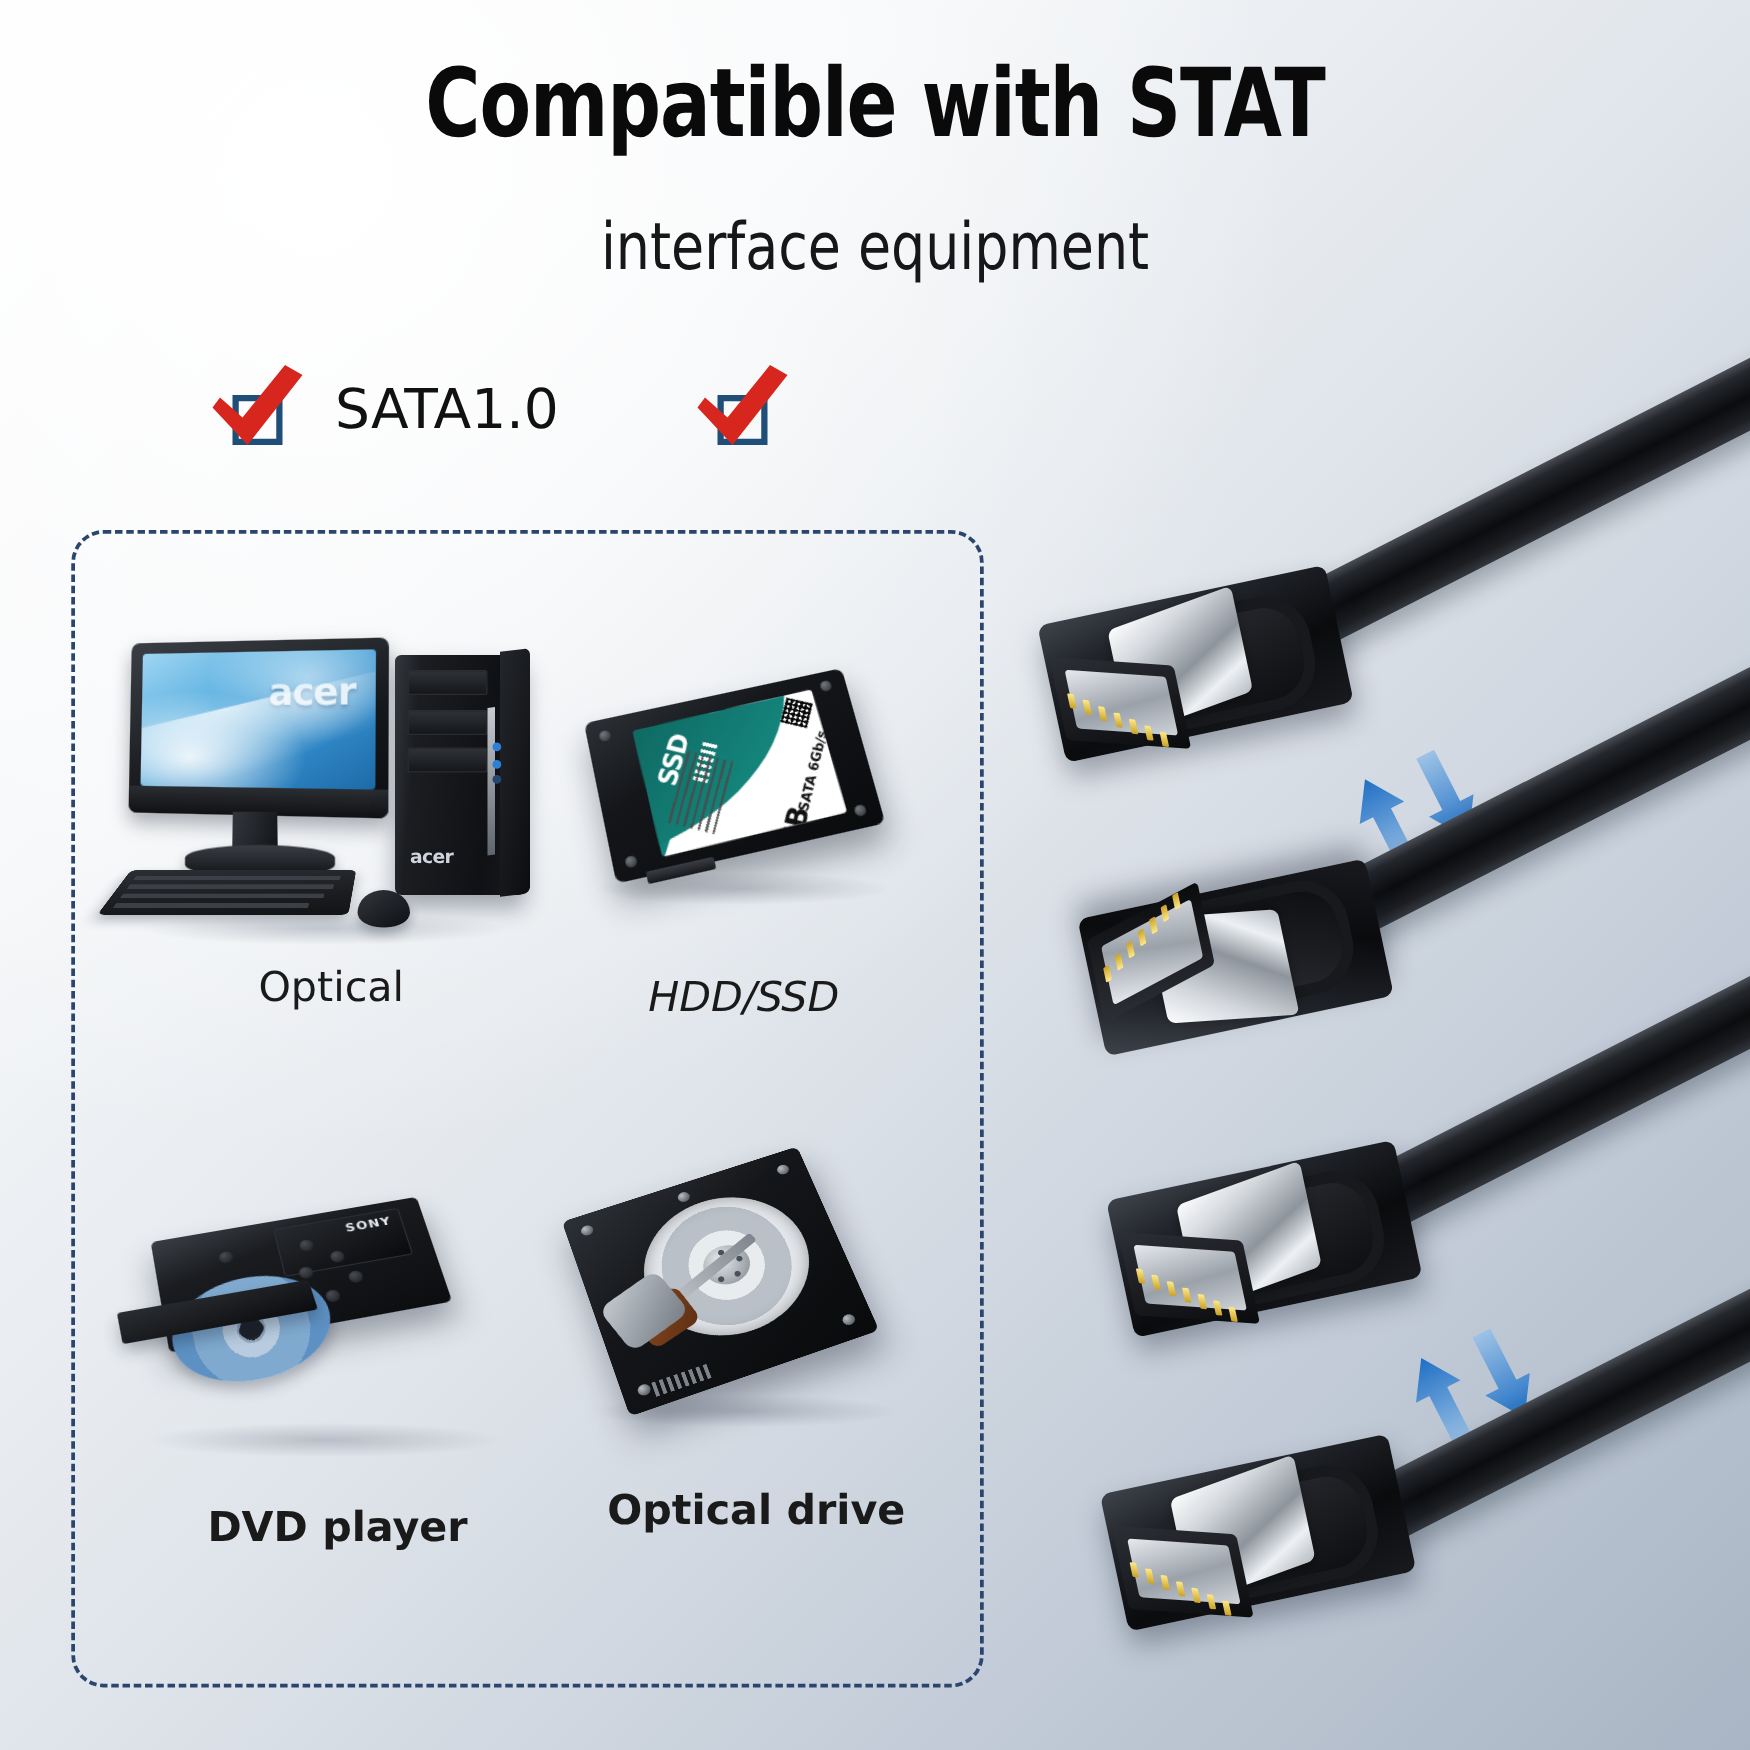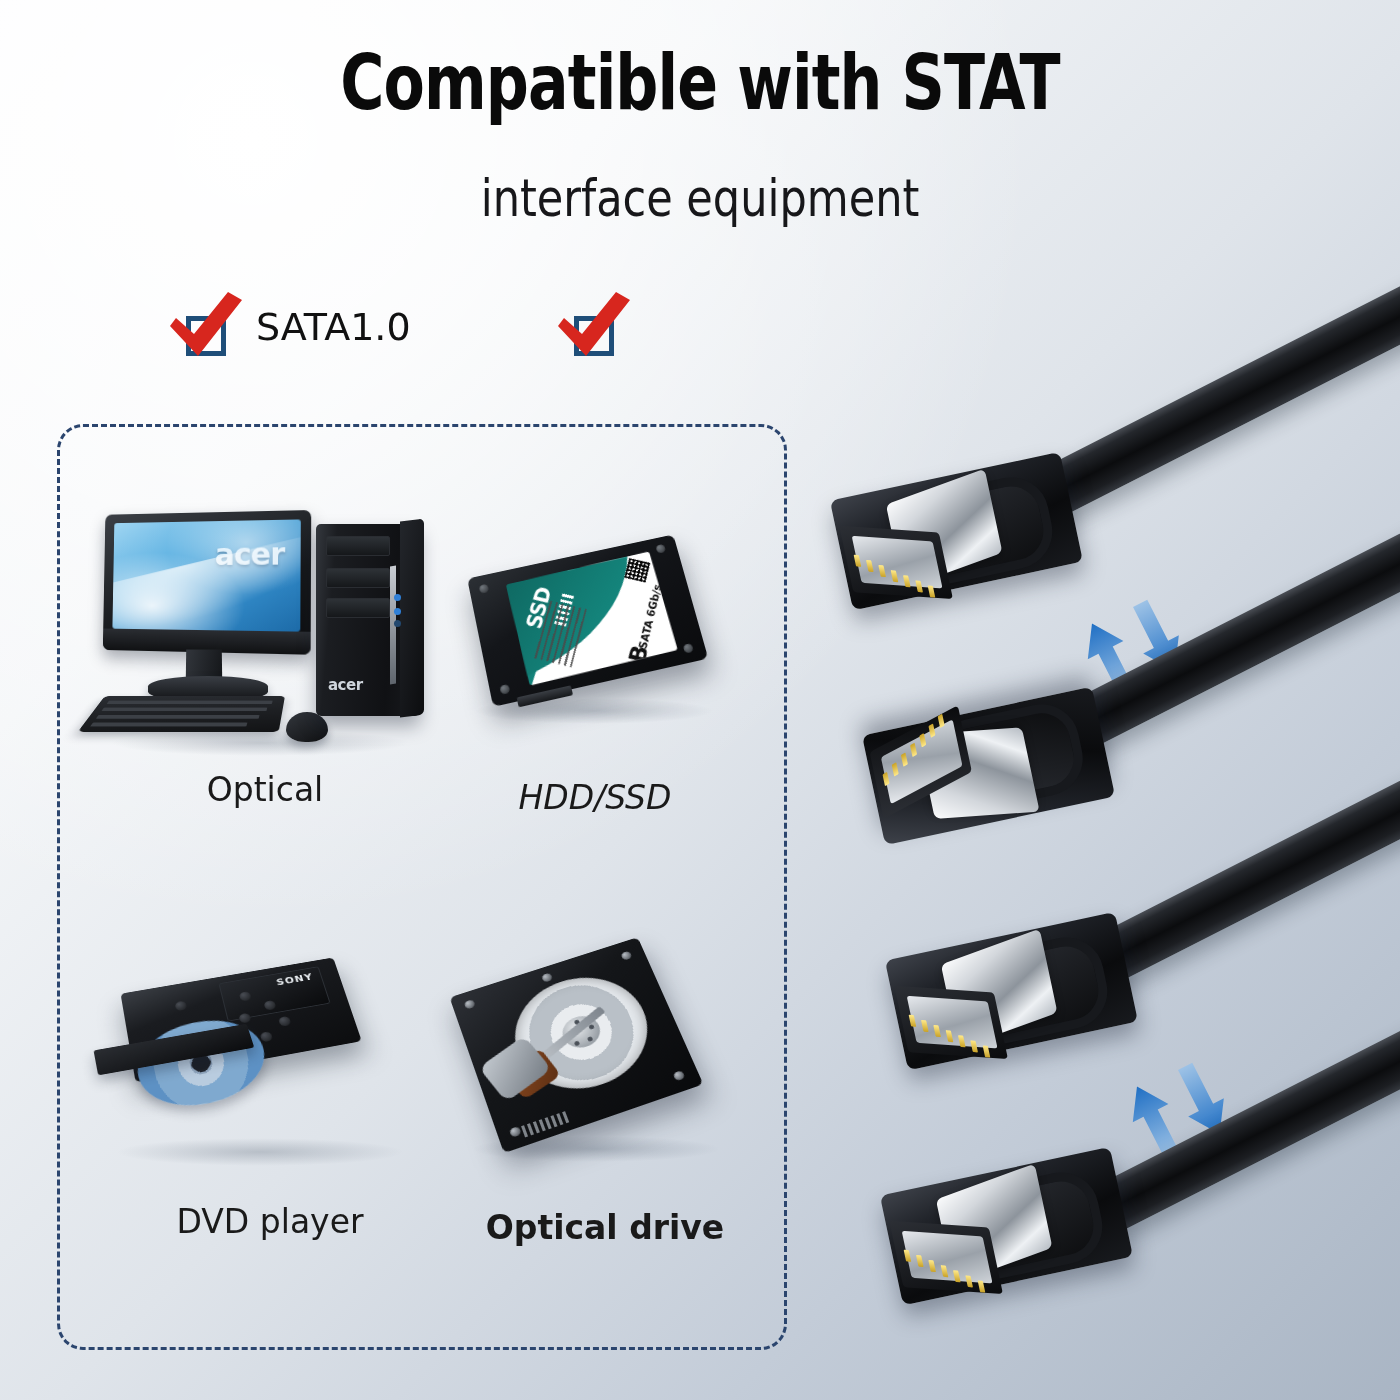--- a/index.html
+++ b/index.html
@@ -33,21 +33,21 @@
   
   .checkrow{position:absolute;top:292px;left:180px;width:1075px;height:70px;}
   .checkitem{position:absolute;top:0;height:70px;display:flex;align-items:center;}
   .cbwrap{position:relative;width:52px;height:52px;flex:0 0 auto;margin-top:6px;}
   .cbbox{
     position:absolute;left:6px;top:12px;width:40px;height:40px;
     border:5px solid #1f4e79;background:rgba(255,255,255,.28);box-sizing:border-box;
   }
   .cbtick{position:absolute;left:-14px;top:-14px;width:80px;height:74px;overflow:visible;}
   .cblabel{
-    font-size:38px;color:#111;margin-left:24px;white-space:nowrap;
+    font-size:44px;color:#111;margin-left:36px;white-space:nowrap;
     font-family:"DejaVu Sans","Liberation Sans",sans-serif;letter-spacing:0px;
   }
 
   
   .panel{
     position:absolute;left:57px;top:424px;width:730px;height:926px;
     border:3px dashed #2b456e;border-radius:26px;box-sizing:border-box;
   }
 
   
@@ -313,24 +313,24 @@
         <div class="dvd-btn" style="left:52px;top:22px;"></div>
         <div class="dvd-btn" style="left:118px;top:24px;"></div>
         <div class="dvd-btn" style="left:140px;top:40px;"></div>
         <div class="dvd-btn" style="left:112px;top:50px;"></div>
         <div class="dvd-btn" style="left:150px;top:62px;"></div>
         <div class="dvd-btn" style="left:128px;top:76px;"></div>
       </div>
       <div class="dvd-disc"></div>
       <div class="dvd-tray"></div>
     </div>
-    <div class="celllabel" style="left:0;top:272px;width:350px;">DVD player</div>
-  </div>
-
-  <div class="cell" style="left:455px;top:940px;width:300px;height:240px;font-weight:bold;">
+    <div class="celllabel" style="left:0;top:272px;width:350px;font-weight:bold;">DVD player</div>
+  </div>
+
+  <div class="cell" style="left:455px;top:920px;width:300px;height:240px;font-weight:bold;">
     <div class="art">
       <div class="shadow-ellipse" style="left:16px;top:196px;width:250px;height:26px;"></div>
       <div class="hdd-body">
         <div class="hdd-platter">
           <div class="hdd-hub">
             <i style="left:4px;top:13px;"></i>
               <i style="left:16px;top:3px;"></i>
             <i style="left:28px;top:13px;"></i>
               <i style="left:22px;top:25px;"></i>
             <i style="left:8px;top:25px;"></i>

